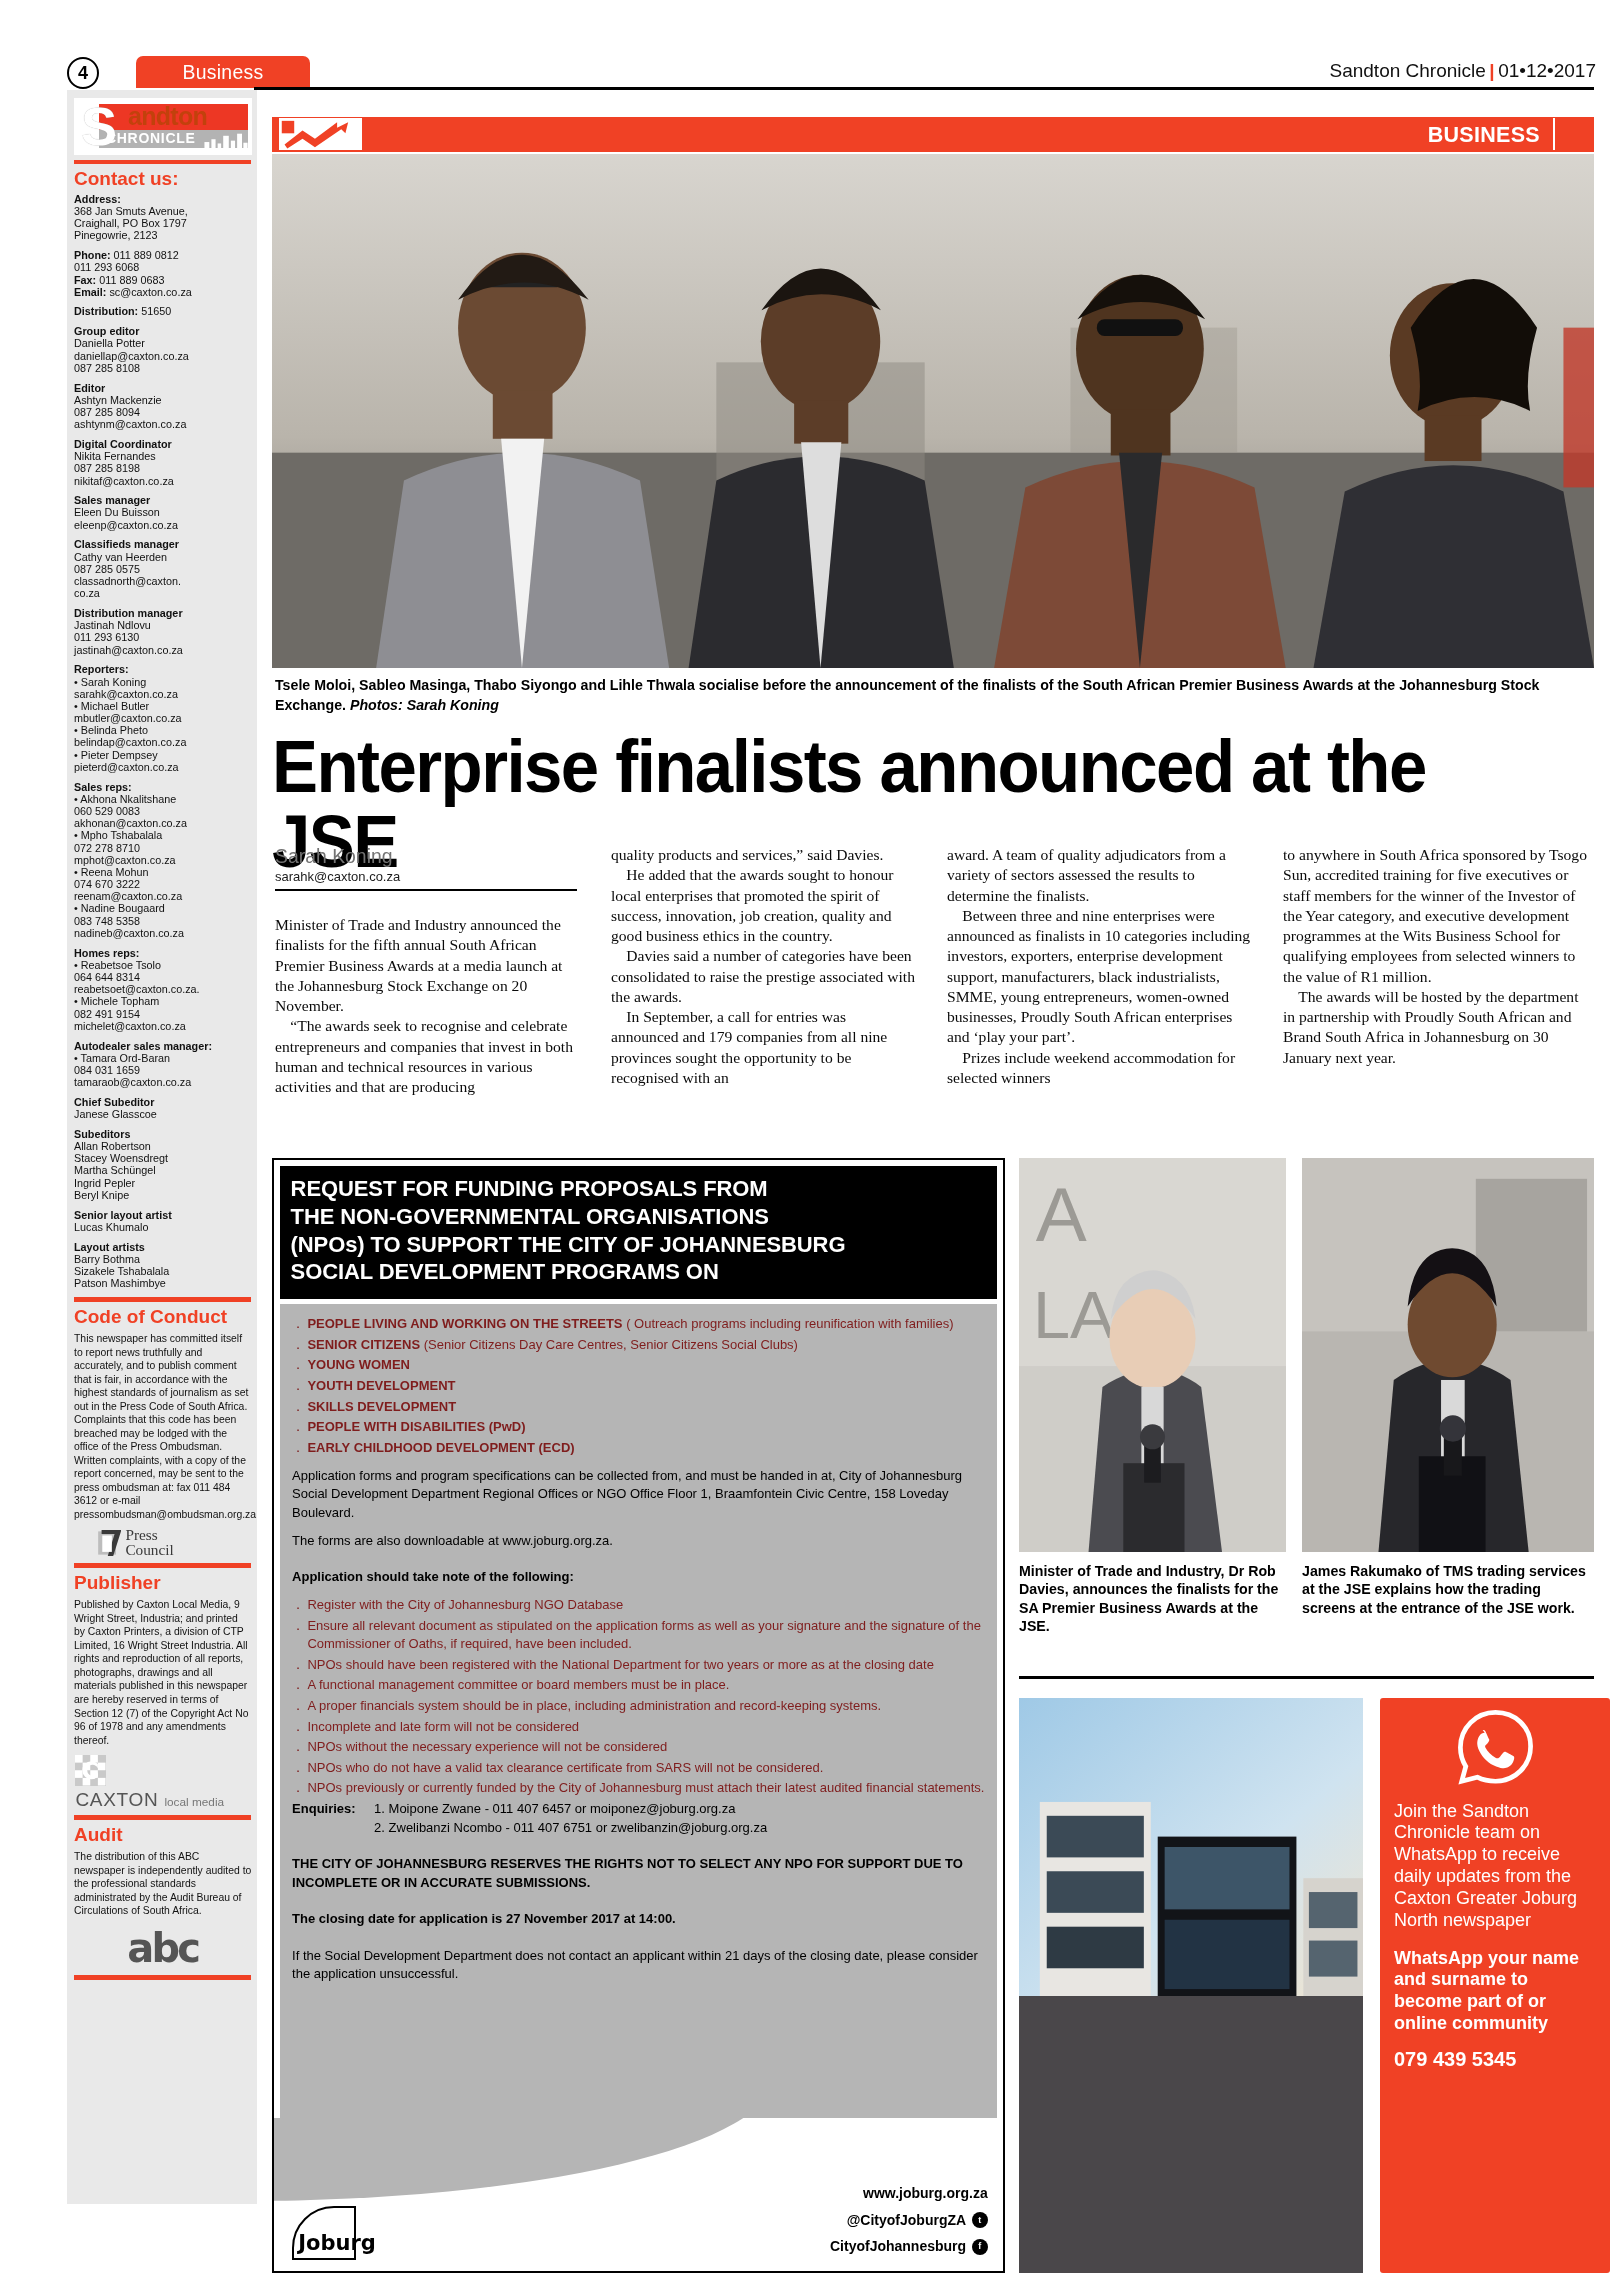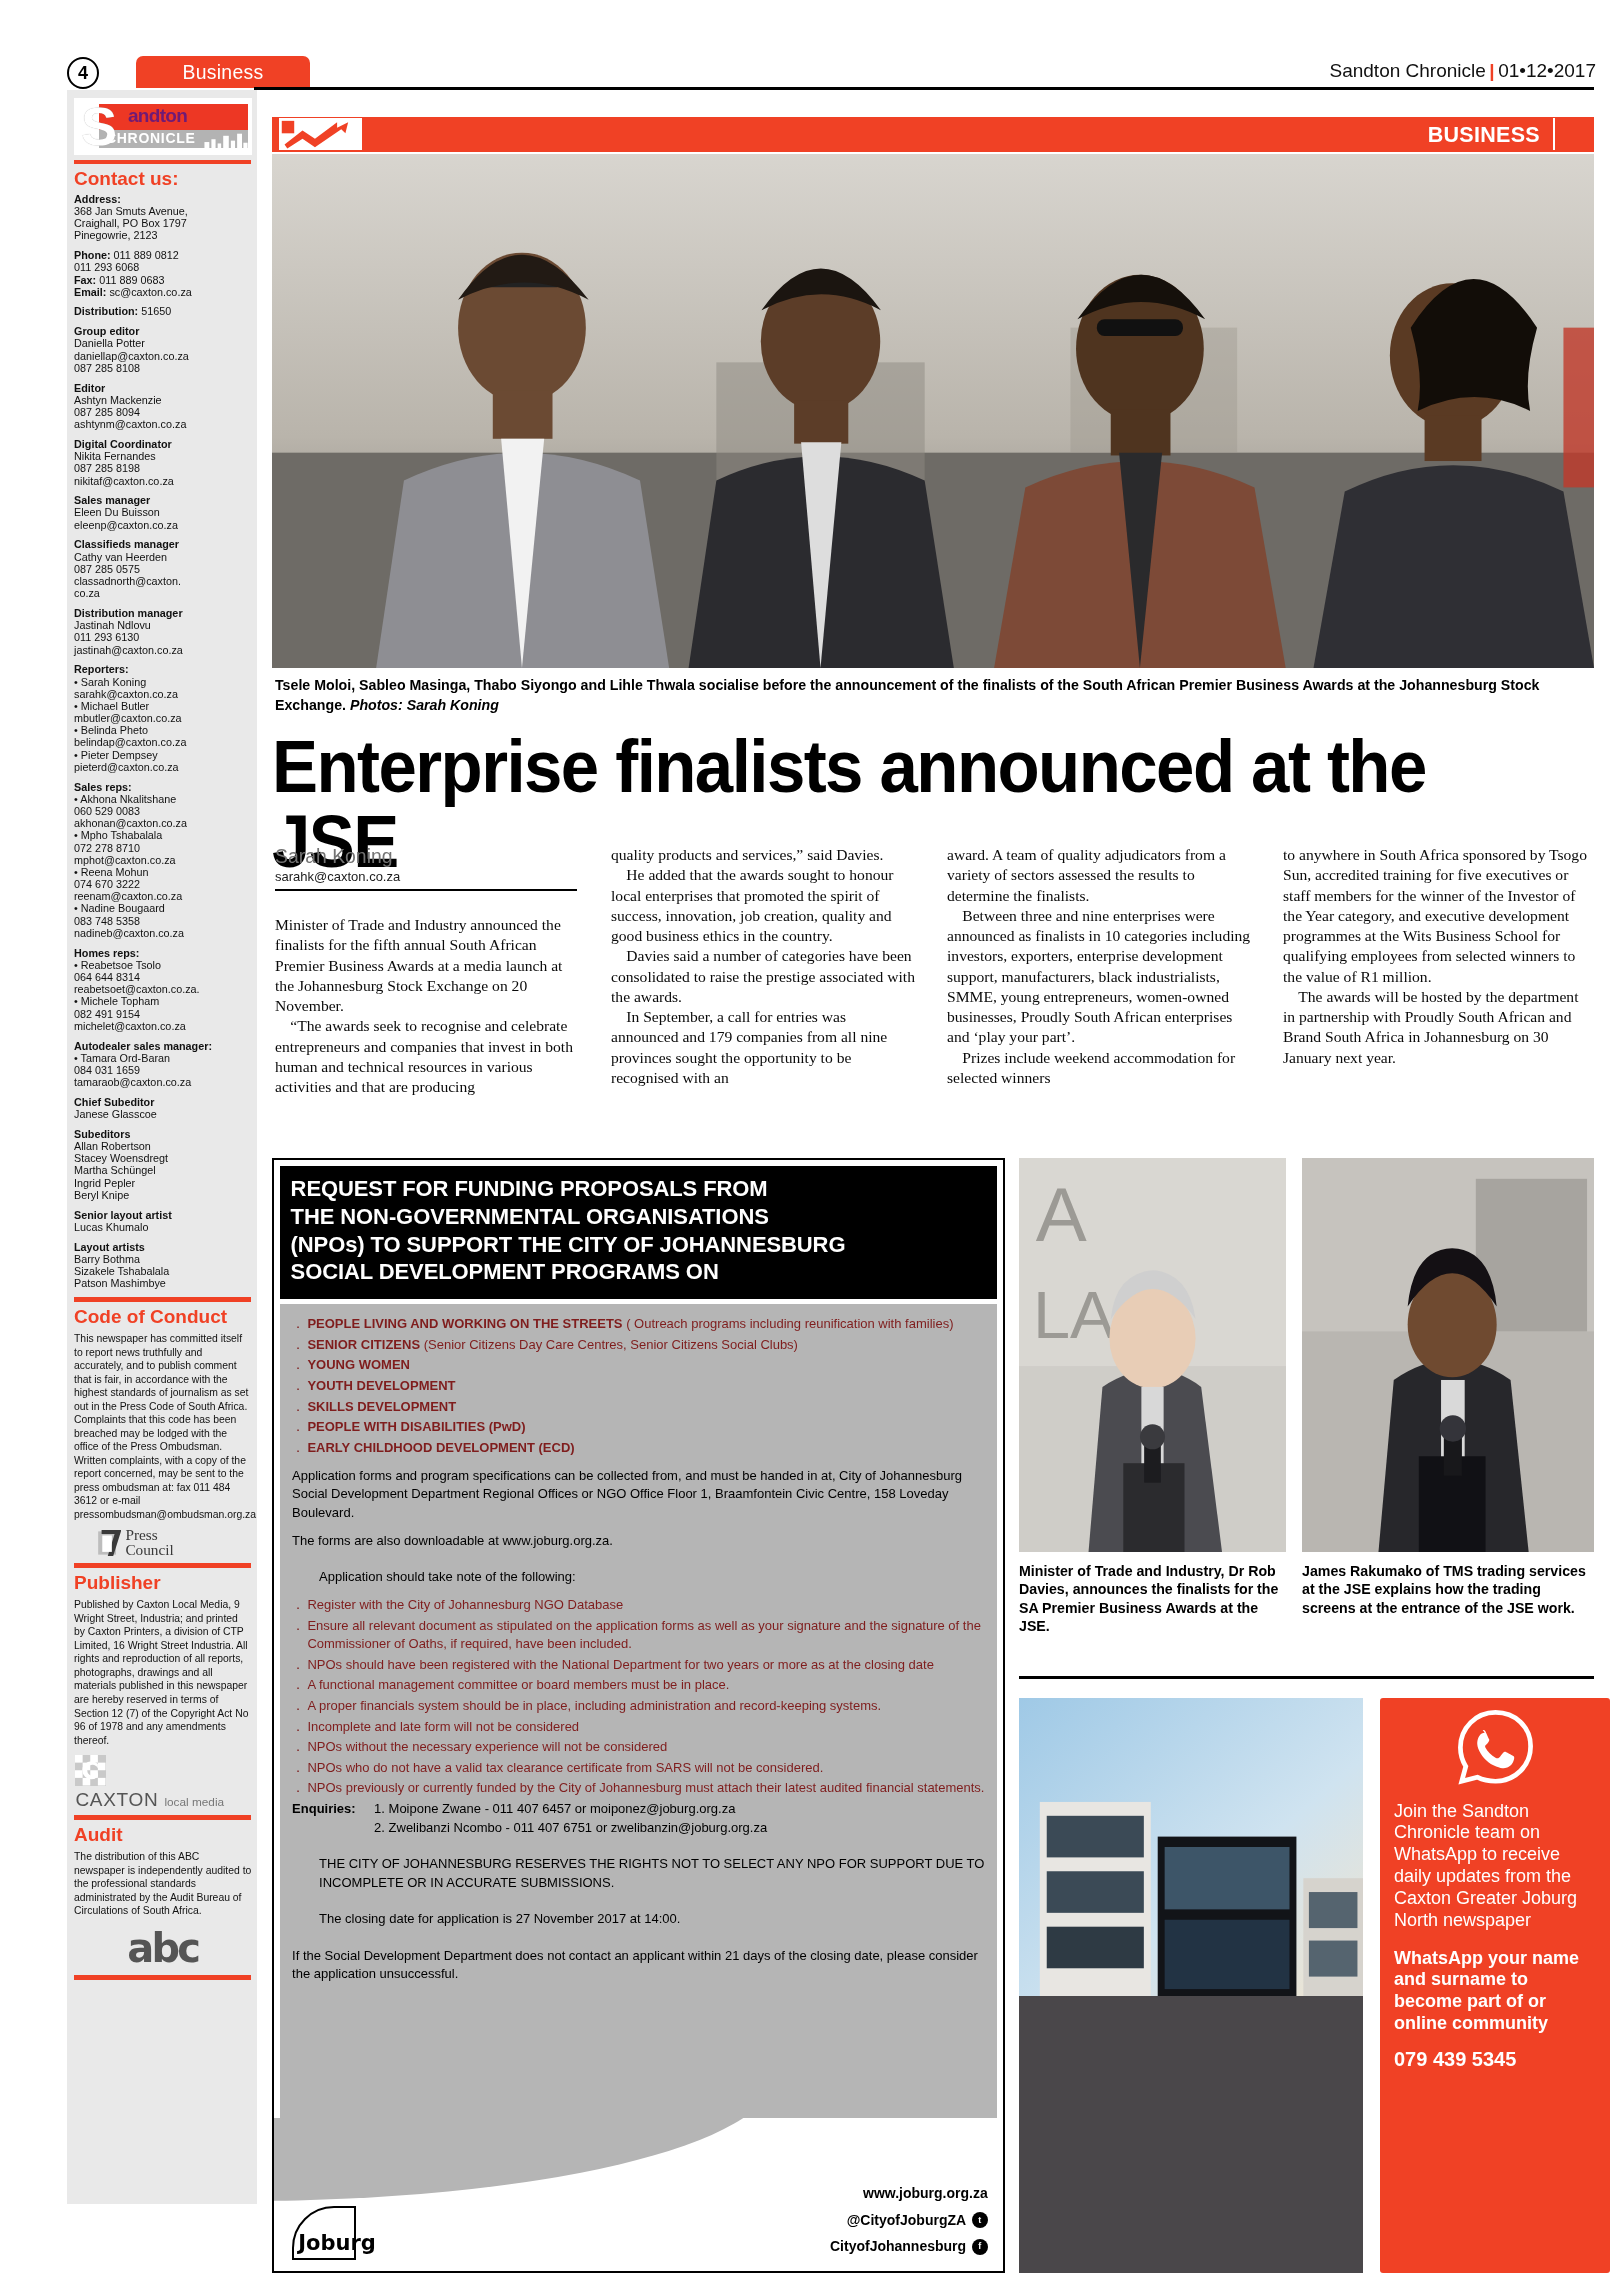--- a/index.html
+++ b/index.html
@@ -45,22 +45,22 @@
     background:#ffffff; overflow:hidden;
   }
   .logo-redbar { position:absolute; left:25px; top:5.6px; width:149px; height:26px; background:#ed3724; }
   .logo-graybar { position:absolute; left:25px; top:32px; width:149px; height:18px; background:#b3b3b3; }
   .logo-bigS {
     position:absolute; left:7px; top:0px; font-size:54px; font-weight:bold;
     color:#fff; font-family:"Liberation Sans", sans-serif; line-height:56px;
     text-shadow: 0 0 0.7px #999;
   }
   .logo-sandton {
-    position:absolute; left:54px; top:4.2px; font-size:19px; font-weight:bold;
-    color:#701a75; letter-spacing:-0.7px; line-height:26px;
+    position:absolute; left:54px; top:4.2px; font-size:25px; font-weight:bold;
+    color:#c2410c; letter-spacing:-0.7px; line-height:26px;
   }
   .logo-chronicle {
     position:absolute; left:32px; top:32px; font-size:14px; font-weight:bold;
     color:#fff; letter-spacing:0.7px; line-height:17.4px;
   }
   .logo-skyline { position:absolute; right:2.8px; top:35px; width:46px; height:15.3px; }
   .red-rule { height:4.9px; background:#f04125; margin:4.2px 0 0 0; }
   .flag h2 {
     color:#f04125; font-size:19px; font-weight:bold; margin:4.9px 0 3.5px 0; line-height:1.05;
   }
@@ -119,21 +119,21 @@
   
   .joburg-ad { position:absolute; left:272px; top:1158px; width:733px; height:1115px; background:#fff; border:2.1px solid #000; }
   .ja-head { margin:5.6px; background:#000; color:#fff; padding:9.7px 11px 12.5px 11px; }
   .ja-head div { font-size:22px; font-weight:bold; line-height:1.26; letter-spacing:-0.1px; }
   .ja-body { margin:4.2px 5.6px 0 5.6px; background:#b5b5b5; padding:9.7px 11px 12.5px 12.5px; height:958px; position:relative; }
   .ja-body ul { margin:1.4px 0 0 0; padding-left:15.3px; list-style:none; }
   .ja-body li { font-size:13px; line-height:1.42; color:#7f1d1d; margin-bottom:2.1px; position:relative; }
   .ja-body li:before { content:"·"; position:absolute; left:-11.8px; font-size:15.3px; }
   .ja-body li b { font-weight:bold; }
   .ja-p { font-size:13px; line-height:1.42; color:#000; margin:9.7px 0 0 0; }
-  .ja-p.b { font-weight:normal;margin-left:27px; }
+  .ja-p.b { font-weight:bold; }
   .ja-enq { font-size:13px; line-height:1.45; margin-top:1px; display:flex; }
   .ja-enq .lbl { font-weight:bold; width:82px; flex:none; }
   .ja-foot { position:absolute; left:0; bottom:0; width:100%; height:153px; background:#fff; overflow:hidden; }
   .ja-swoosh { position:absolute; left:-28px; top:-42px; width:528px; height:125px; background:#b5b5b5; border-radius:0 0 100% 0; }
   .joburg-logo { position:absolute; left:18px; bottom:11px; width:64px; height:54px; border:2.1px solid #000; border-top-left-radius:42px; }
   .joburg-logo span { position:absolute; left:4.2px; bottom:2.8px; font-size:21px; font-weight:bold; color:#000; font-family:"DejaVu Sans", sans-serif; }
   .ja-social { position:absolute; right:15.3px; bottom:11px; text-align:right; font-size:14px; line-height:1.9; font-weight:bold; }
   .ja-social .row { display:flex; align-items:center; justify-content:flex-end; gap:5.6px; }
   .sicon { width:16px; height:16px; border-radius:50%; background:#000; color:#fff; font-size:9px; display:inline-flex; align-items:center; justify-content:center; }
 

